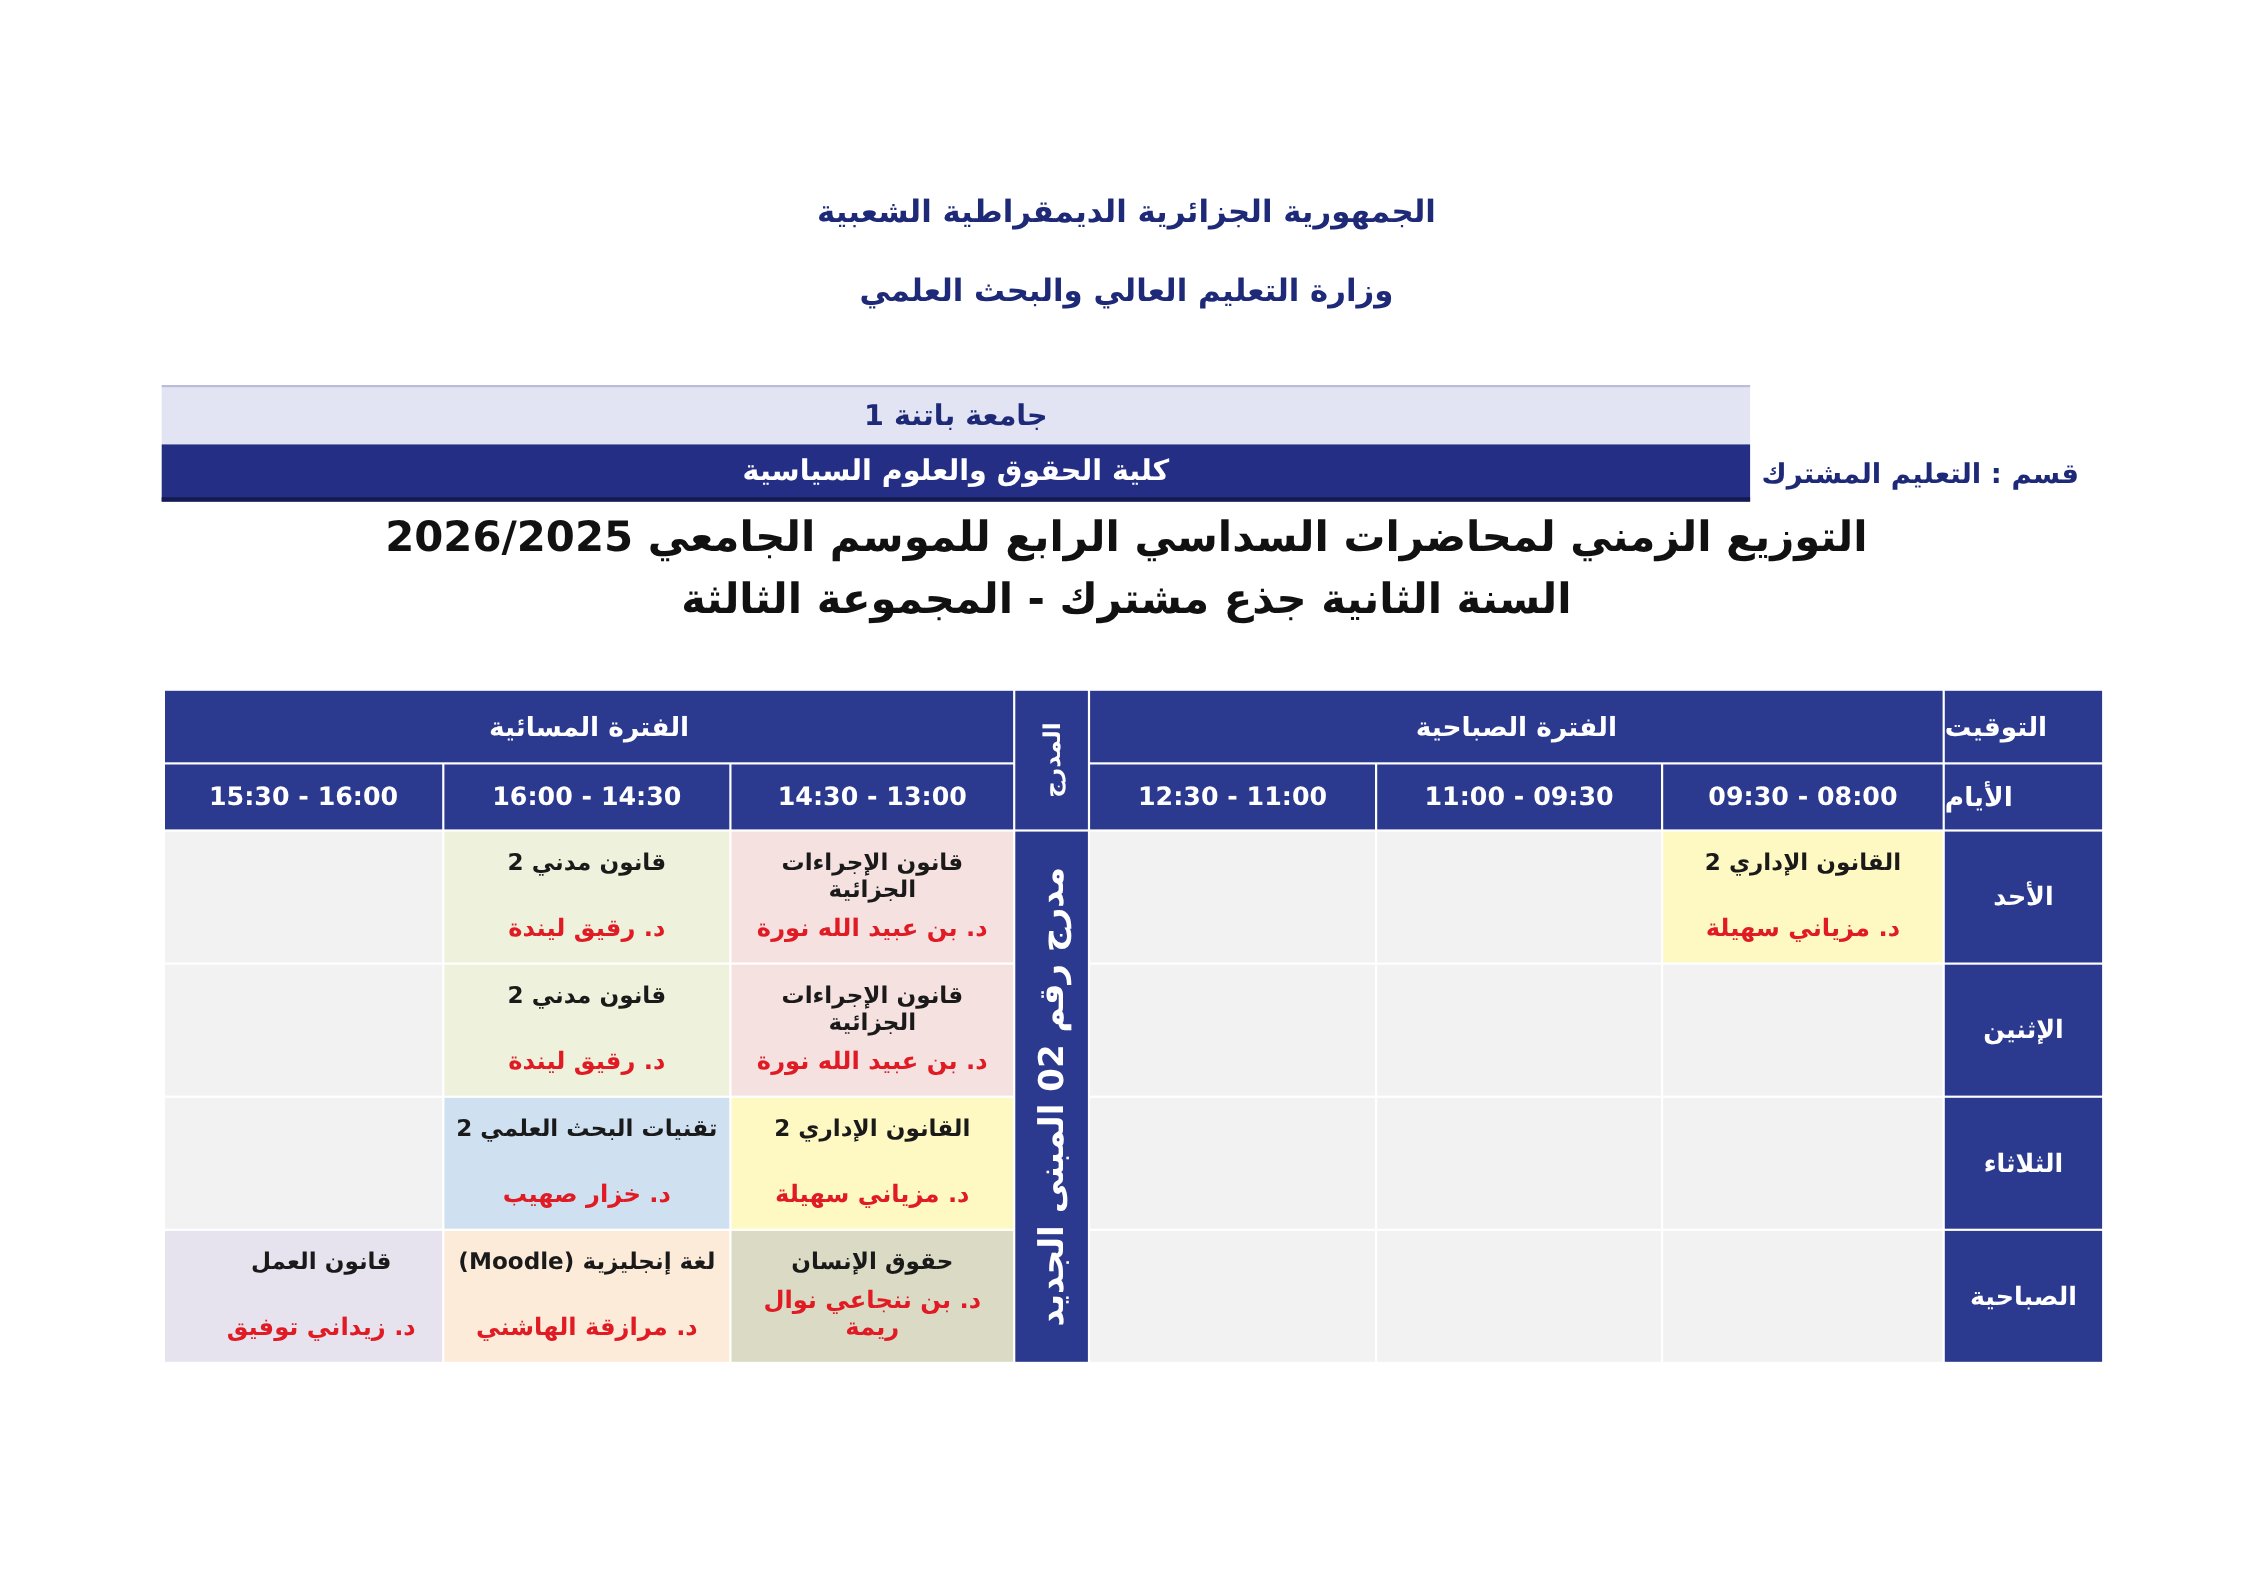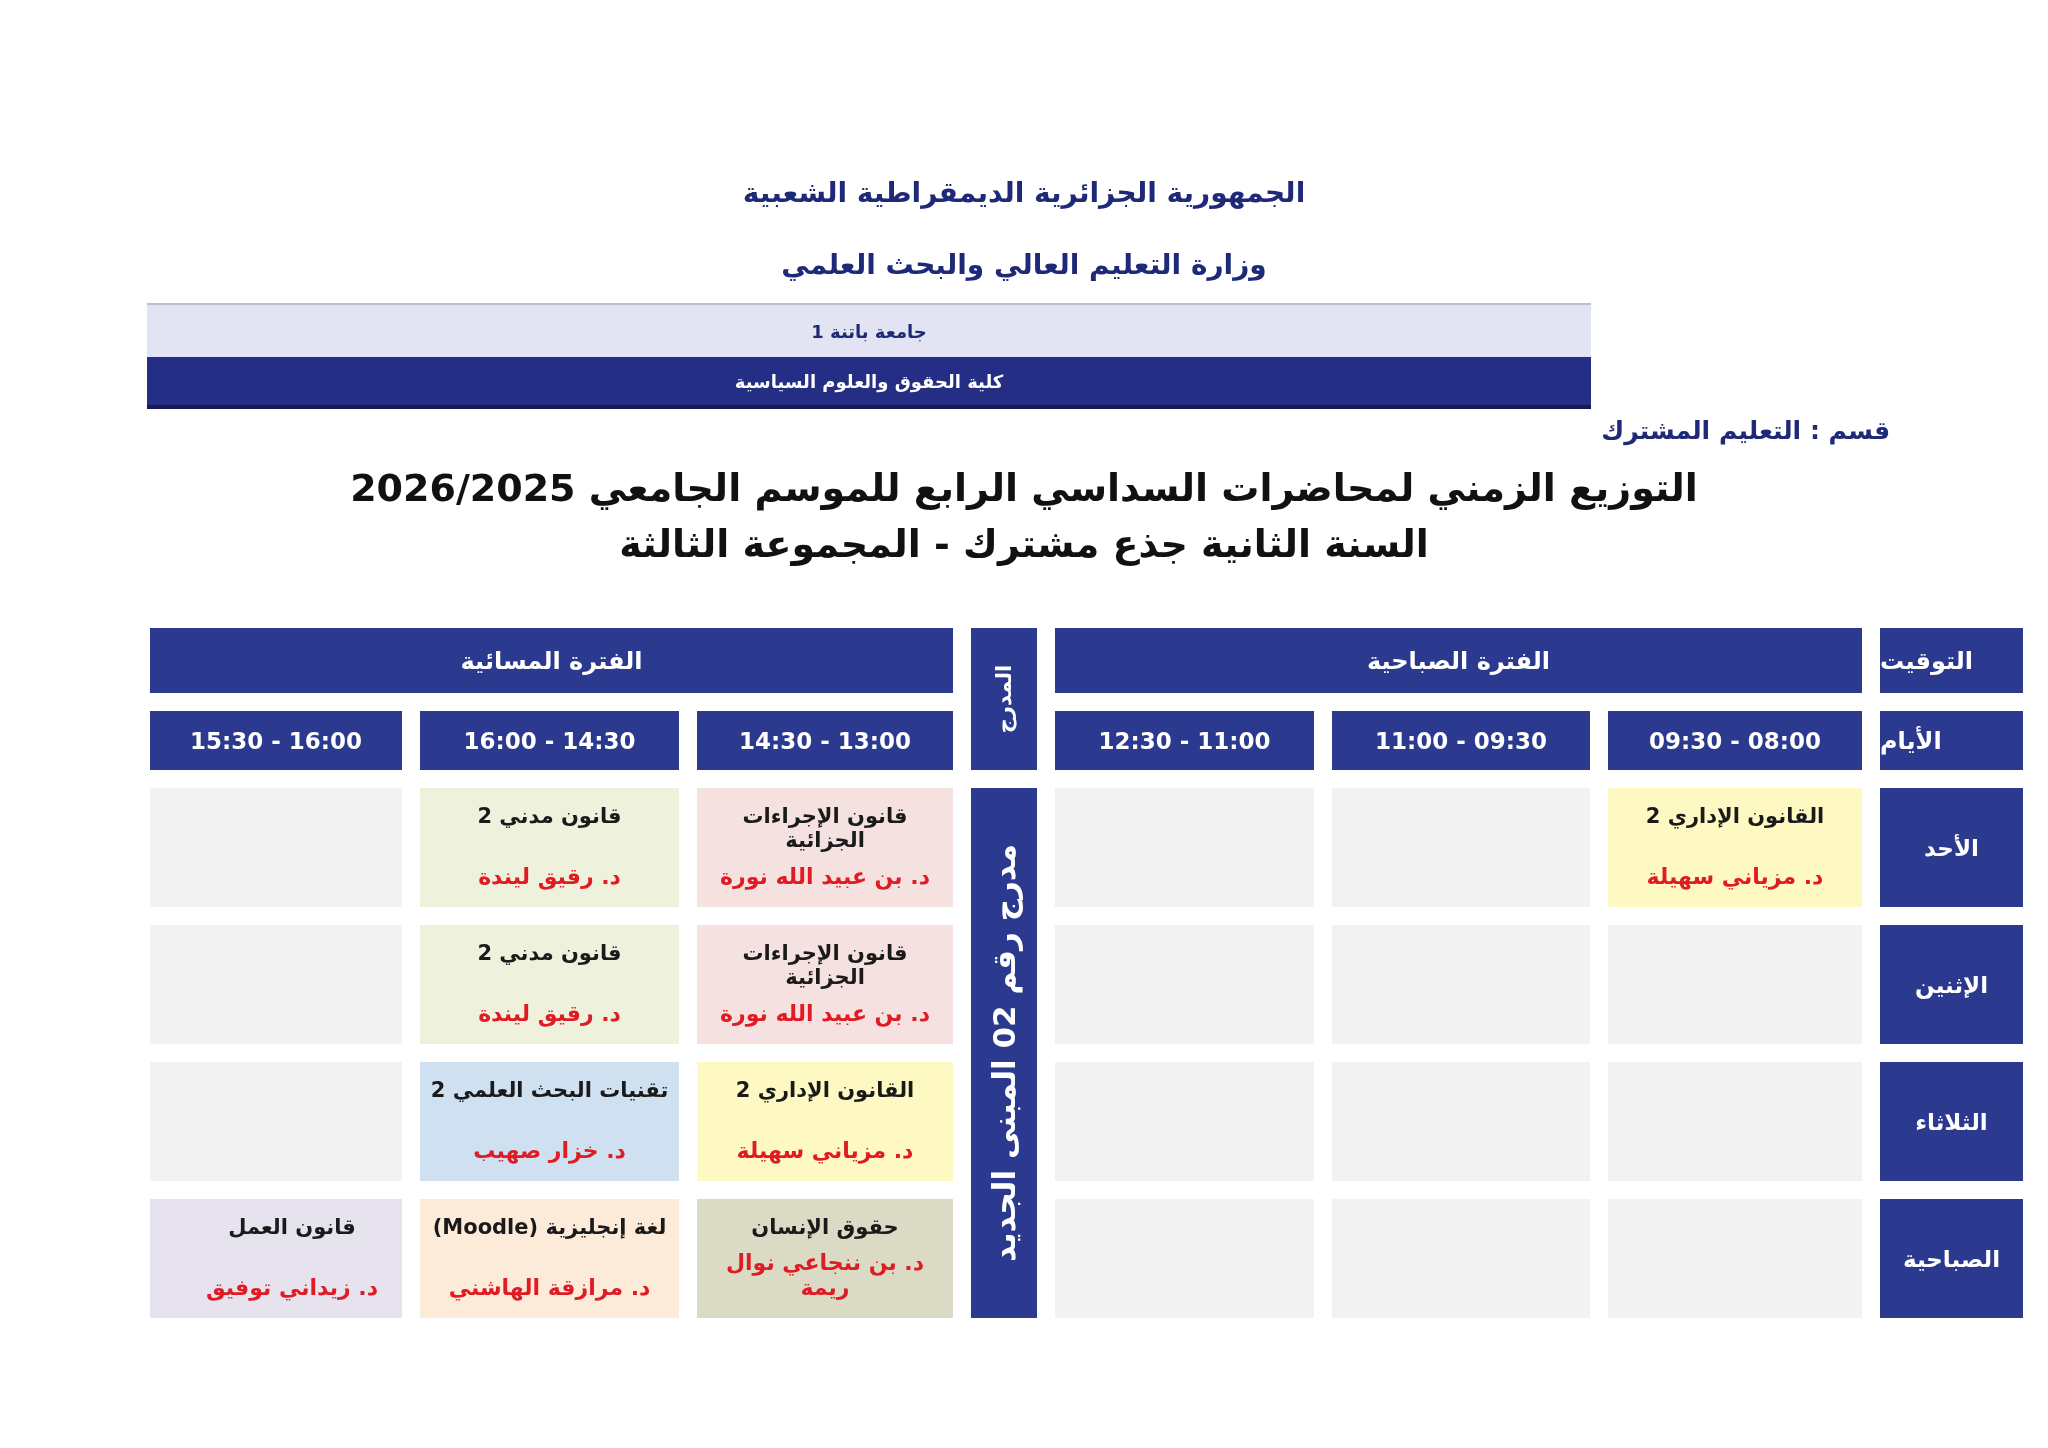--- a/index.html
+++ b/index.html
@@ -16,21 +16,22 @@
   .rep-line,.min-line{
     position:absolute;left:0;width:100%;
     text-align:center;color:#1e2a78;font-size:28px;
   }
   .rep-line{top:176px;}
   .min-line{top:248px;}
   
   .banner{
     position:absolute;left:147px;width:1444px;
     display:flex;align-items:center;justify-content:center;
-    font-size:18px;
+    font-size:26px;
+    margin-top:47px;
   }
   .banner-univ{
     top:303px;height:52px;
     background:#e2e4f3;color:#1e2a78;
     border-top:2px solid #babdd8;
   }
   .banner-fac{
     top:357px;height:48px;
     background:#252e85;color:#ffffff;
     border-bottom:4px solid #141b52;
@@ -45,21 +46,21 @@
     text-align:center;color:#111111;font-size:38px;
   }
   .title1{top:466px;}
   .title2{top:522px;}
   
   .grid{
     position:absolute;top:628px;left:150px;
     display:grid;
     grid-template-columns:252px 259px 256px 66px 259px 258px 254px 143px;
     grid-template-rows:65px 59px 119px 119px 119px 119px;
-    gap:18px;
+    gap:2px;
     background:#ffffff;
     direction:ltr;
   }
   .cell{
     display:flex;align-items:center;justify-content:center;
     direction:rtl;
   }
   .navy{background:#2b3a8e;color:#ffffff;}
   .h-section{font-size:24px;}
   .time{font-size:23px;direction:ltr;}

